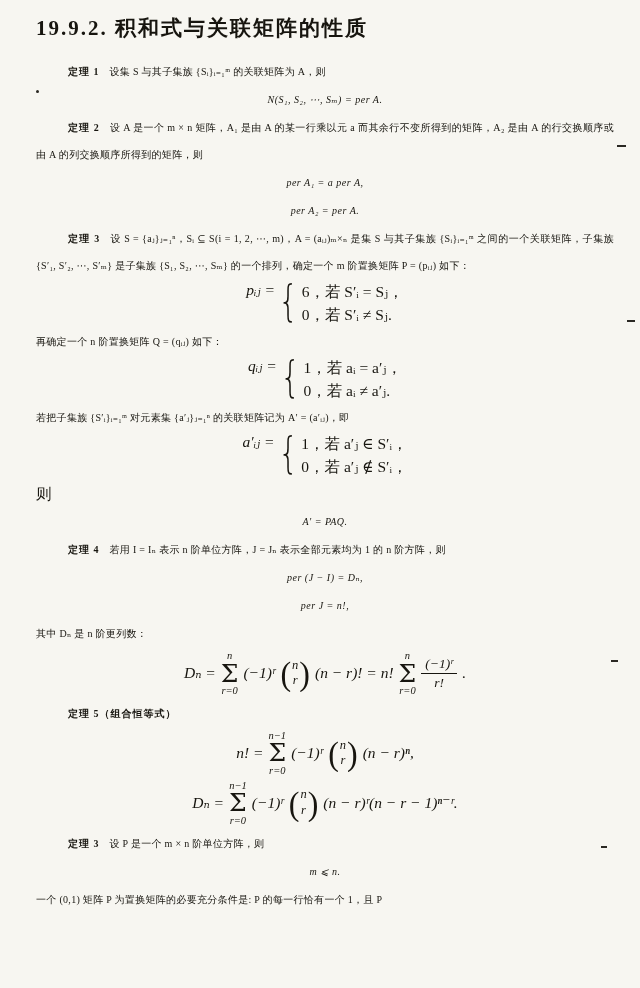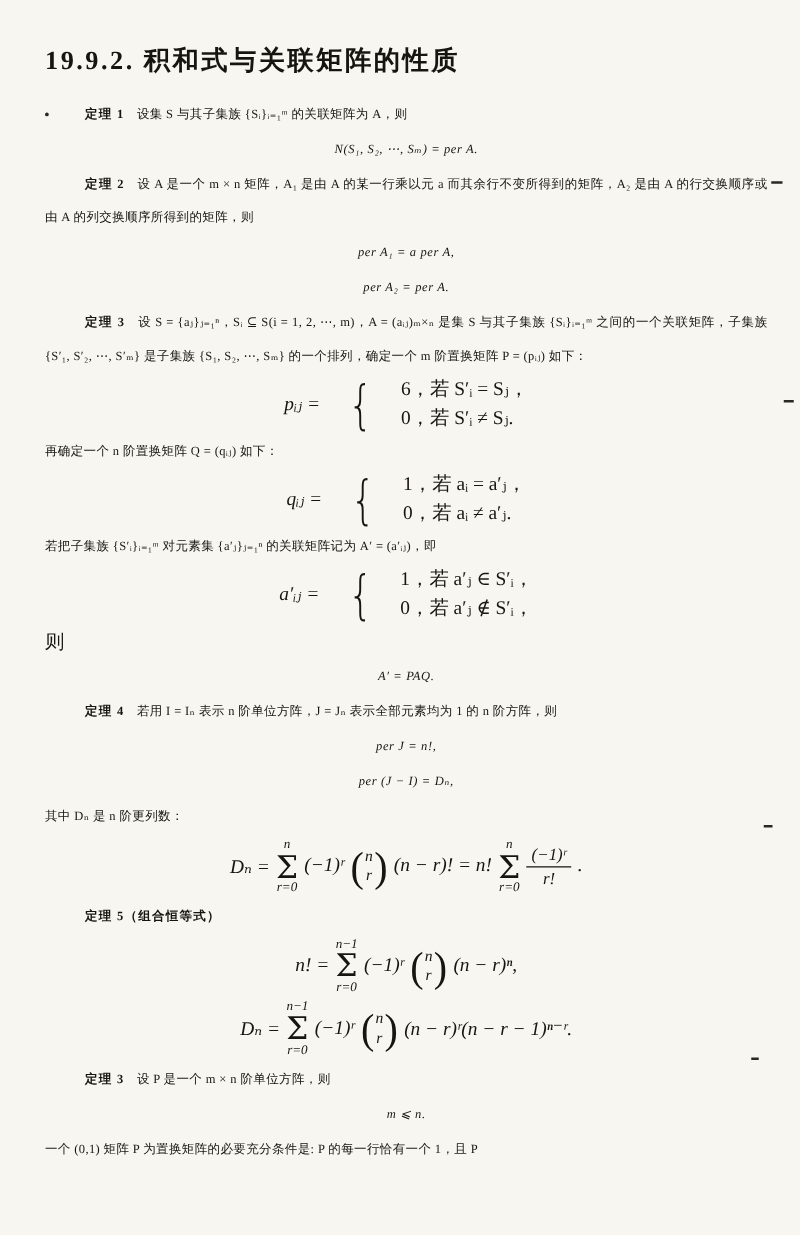--- a/index.html
+++ b/index.html
@@ -1,38 +1,38 @@
 <!DOCTYPE html>
 <html><head>
 <meta charset="utf-8">
 <style>
   html,body{margin:0;padding:0;background:#e8e6e1;}
   .page{
     position:relative;width:640px;height:988px;margin:0 auto;
     background:#f7f6f1;color:#17150f;overflow:hidden;
     font-family:"Liberation Serif","DejaVu Serif",serif;
   }
-  .content{padding:28px 26px 0 36px;}
+  .content{padding:8px 26px 0 36px;}
   .heading{
     font-size:21px;font-weight:bold;margin:6px 0 16px 0;letter-spacing:2px;
   }
   .para{
     font-size:10px;line-height:27px;margin:0;text-align:justify;
     letter-spacing:0.3px;
   }
   .indent{text-indent:32px;}
   .thm{font-weight:bold;letter-spacing:1px;margin-right:10px;}
   .formula{
     text-align:center;font-size:10px;line-height:27px;margin:1px 0;
     font-style:italic;letter-spacing:0.5px;
   }
   .plainword{font-size:15.5px;line-height:27px;margin:0;}
   
   .cases{
-    display:flex;justify-content:center;align-items:center;gap:19px;
+    display:flex;justify-content:center;gap:0;
     margin:2px 0;font-size:15.5px;
   }
   .cases .lhs{font-style:italic;}
   .brace{
     font-size:42px;font-weight:200;line-height:1;
     transform:scaleX(0.75);
     font-family:"DejaVu Sans",sans-serif;color:#17150f;
   }
   .cases-stack{display:flex;flex-direction:column;gap:1px;text-align:left;line-height:22px;}
   
@@ -108,22 +108,22 @@
       <span class="cases-stack">
         <span>1，若 a′ⱼ ∈ S′ᵢ，</span>
         <span>0，若 a′ⱼ ∉ S′ᵢ，</span>
       </span>
     </div>
 
     <p class="plainword">则</p>
     <div class="formula">A′ = PAQ.</div>
 
     <p class="para indent"><b class="thm">定理 4</b><span>若用 I = Iₙ 表示 n 阶单位方阵，J = Jₙ 表示全部元素均为 1 的 n 阶方阵，则</span></p>
+    <div class="formula">per (J − I) = Dₙ,</div>
     <div class="formula">per J = n!,</div>
-    <div class="formula">per (J − I) = Dₙ,</div>
     <p class="para">其中 Dₙ 是 n 阶更列数：</p>
 
     <div class="sumrow">
       <span>Dₙ =</span>
       <span class="sum">
         <span class="lim">n</span>
         <span class="sigma">Σ</span>
         <span class="lim">r=0</span>
       </span>
       <span>(−1)ʳ</span>

